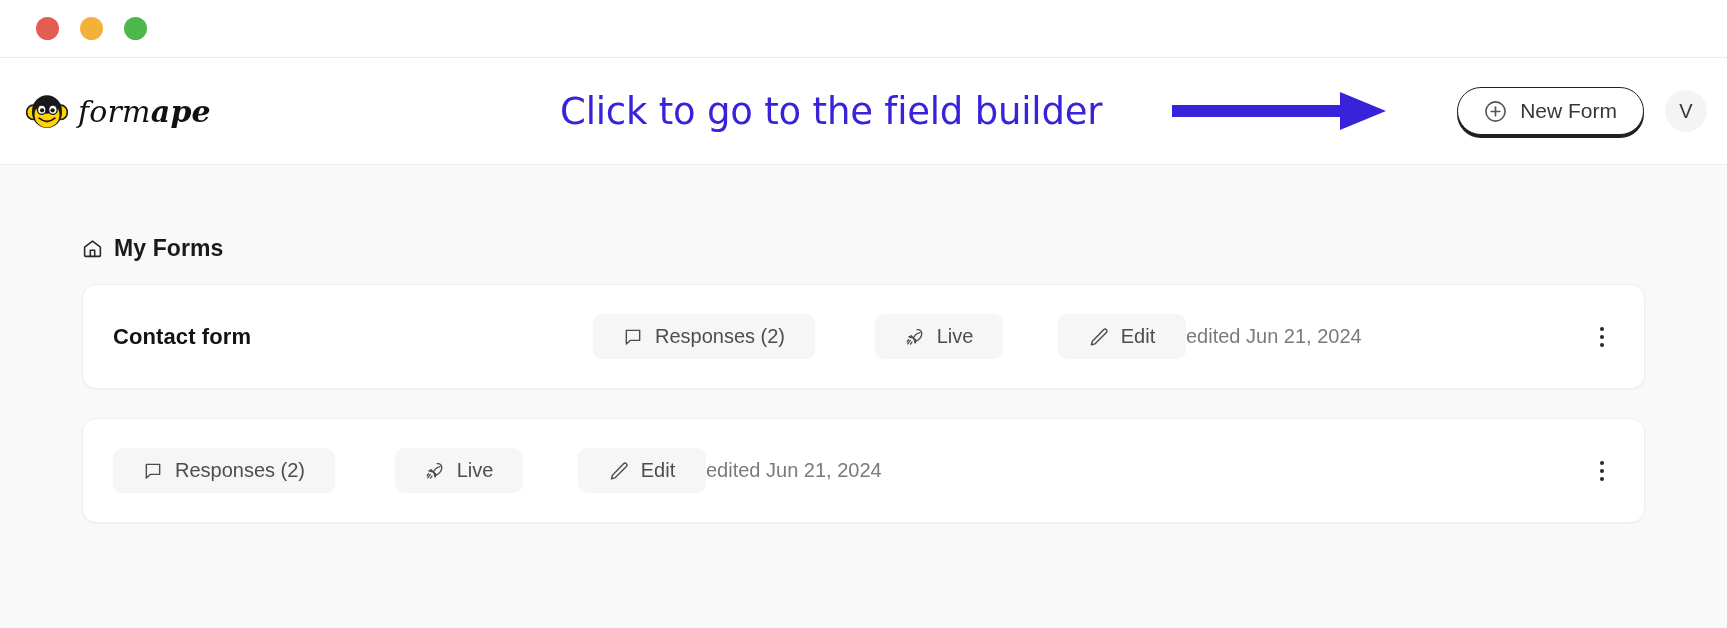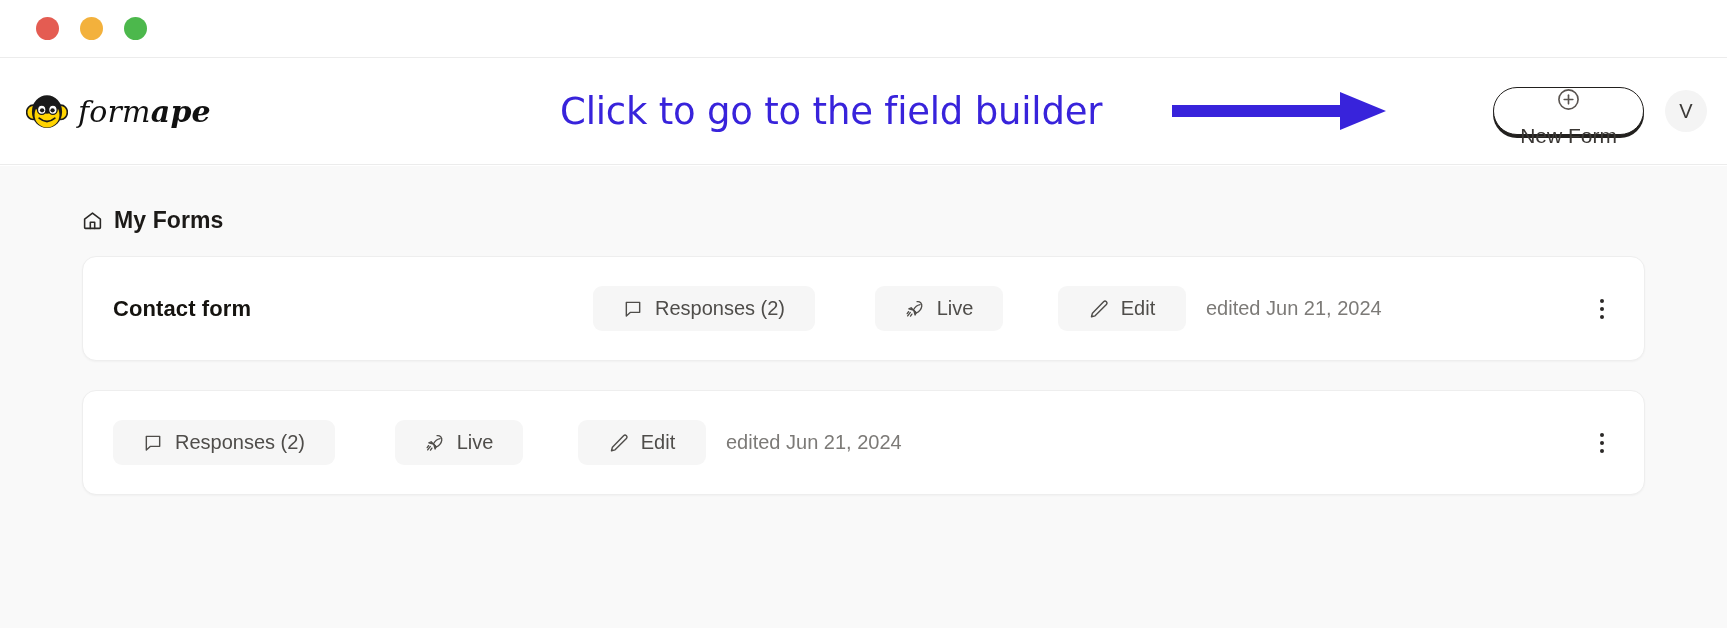--- a/index.html
+++ b/index.html
@@ -83,30 +83,29 @@
     transform: translateY(-50%);
     display: flex;
     align-items: center;
     gap: 21px;
   }
   .newform-btn {
     display: flex;
     align-items: center;
     gap: 13px;
     height: 48px;
-    padding: 0 26px;
+    padding: 16px 26px;
     border: 1.6px solid #22201e;
     border-radius: 26px;
     background: #ffffff;
     box-shadow: 0 3px 0 0 #22201e;
     cursor: pointer;
     font-size: 21px;
     color: #3a3734;
     white-space: nowrap;
-    flex-direction: column;
   }
   .plus-circle { width: 23px; height: 23px; display: block; flex: 0 0 auto; }
   .avatar {
     width: 42px; height: 42px;
     border-radius: 50%;
     background: #f4f4f4;
     display: flex;
     align-items: center;
     justify-content: center;
     font-size: 20px;
@@ -121,21 +120,21 @@
     top: 166px; left: 0;
     width: 1727px;
     height: 462px;
     background: #f9f9f9;
   }
 
   .page-title-row {
     display: flex;
     align-items: center;
     gap: 11px;
-    margin: 41px 0 0 82px;
+    margin: 69px 0 0 82px;
   }
   .home-icon { width: 21px; height: 21px; display: block; }
   .page-title {
     font-size: 23px;
     font-weight: 700;
     color: #1c1a18;
     letter-spacing: .1px;
   }
 
   .cards {
@@ -180,21 +179,20 @@
     white-space: nowrap;
   }
   .pill svg { display: block; flex: 0 0 auto; }
   .pill.responses { min-width: 222px; }
   .pill.live { min-width: 128px; margin-left: 60px; }
   .pill.edit { min-width: 128px; margin-left: 55px; }
 
   .edited {
     font-size: 20px;
     color: #7c7a77;
-    margin-left: 20px;
     white-space: nowrap;
   }
 
   .kebab {
     position: absolute;
     right: 30px;
     top: 50%;
     transform: translateY(-50%);
     width: 24px;
     height: 26px;

